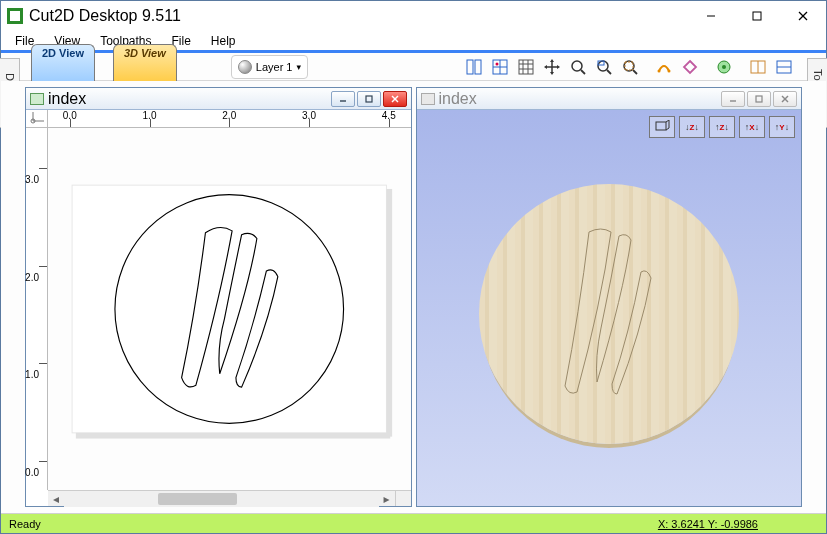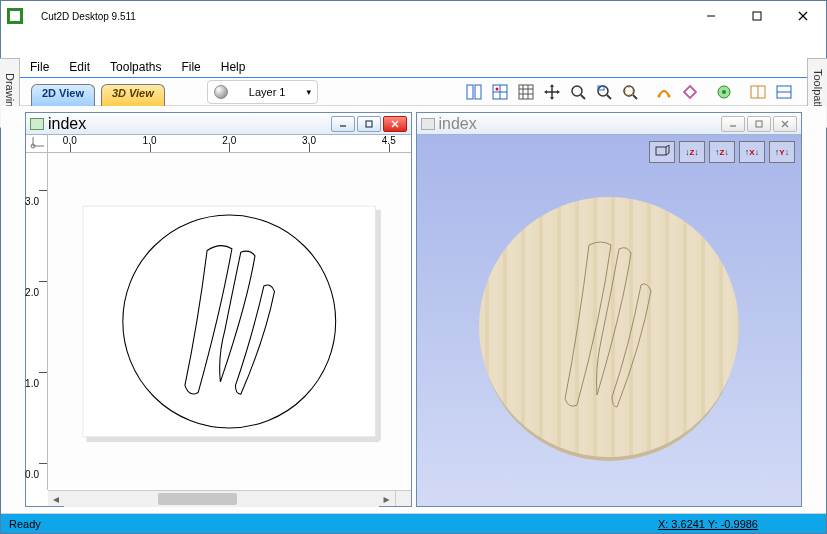--- a/index.html
+++ b/index.html
@@ -3,41 +3,41 @@
 <meta charset="utf-8">
 <style>
   * { box-sizing: border-box; }
   html, body { margin: 0; padding: 0; font-family: "Segoe UI", Tahoma, sans-serif; font-size: 12px; color: #000; }
   body { width: 827px; height: 534px; background: #fff; display: flex; flex-direction: column; border: 1px solid #5a7aa0; }
 
   
   .titlebar { height: 30px; display: flex; align-items: center; padding: 0 0 0 6px; background: #fff; }
   .app-icon { width: 16px; height: 16px; background: #2a8a2a; display: inline-block; margin-right: 6px; position: relative; }
   .app-icon::after { content:""; position:absolute; left:3px; top:3px; right:3px; bottom:3px; background:#fff; }
-  .title-text { flex: 1; font-size: 10px; margin-left: 12px; }
+  .title-text { flex: 1; font-size: 16px; }
   .win-controls { display: flex; }
   .win-btn { width: 46px; height: 30px; display: flex; align-items: center; justify-content: center; }
   .win-btn svg { width: 10px; height: 10px; }
 
   
-  .menubar { height: 22px; display: flex; align-items: center; padding: 0 19px; gap: 0; border-bottom: 1px solid #3b82f6; margin-top: 25px; }
+  .menubar { height: 22px; display: flex; align-items: center; padding: 0 4px; gap: 0; border-bottom: 3px solid #3b82f6; }
   .menu-item { padding: 2px 10px; cursor: default; }
 
   
   .side-tab { position: absolute; top: 58px; width: 20px; height: 70px; background: #f4f4f4; border: 1px solid #bcbcbc; display: flex; align-items: center; justify-content: center; writing-mode: vertical-rl; font-size: 11px; color:#333; }
   .side-tab.left { left: 0; border-left: none; }
   .side-tab.right { right: 0; border-right: none; }
 
   
   .toolbar-row { height: 28px; display: flex; align-items: center; padding-left: 30px; border-bottom: 1px solid #d8d8d8; background:#fdfdfd;}
   .view-tabs { display: flex; align-items: flex-end; height: 100%; }
-  .view-tab { height: 22px; border: 1px solid #7a7a7a; border-bottom: none; border-radius: 6px 6px 0 0; padding: 2px 10px 0 10px; font-size: 11px; font-weight: bold; margin-right: 6px; position: relative; top: 1px; }
+  .view-tab { height: 37px; border: 1px solid #7a7a7a; border-bottom: none; border-radius: 6px 6px 0 0; padding: 2px 10px 0 10px; font-size: 11px; font-weight: bold; margin-right: 18px; position: relative; top: 1px; }
   .view-tab.active-2d { background: linear-gradient(#d7ecff,#9fceff); color:#0a3a75;}
   .view-tab.td { background: linear-gradient(#ffe9a8,#ffcd4a); color:#5a3b00;font-style:italic;}
-  .layer-dd { margin-left: 36px; display: flex; align-items: center; height: 24px; border: 1px solid #cfcfcf; border-radius: 4px; padding: 0 6px; background:#fff; font-size:11px; gap:21px;}
+  .layer-dd { margin-left: 36px; display: flex; align-items: center; height: 24px; border: 1px solid #cfcfcf; border-radius: 4px; padding: 0 6px; background:#fff; font-size:11px; gap:4px;}
   .layer-swatch { width: 14px; height: 14px; border-radius: 50%; background: radial-gradient(circle at 30% 30%, #fff, #777); border:1px solid #888;}
   .tool-icons { margin-left: auto; margin-right: 30px; display: flex; align-items: center; gap: 2px; }
   .tool-btn { width: 24px; height: 24px; border: 1px solid transparent; display: flex; align-items: center; justify-content: center; }
   .tool-btn svg { width: 16px; height: 16px; }
   .tool-sep { width: 6px; }
 
   
   .workarea { flex: 1; position: relative; display: flex; padding: 6px 24px 6px 24px; gap: 4px; background:#fdfdfd; }
   .pane { flex: 1; border: 1px solid #6b8bb0; background: #fff; display: flex; flex-direction: column; position: relative; min-width:0;}
   .pane-title { height: 22px; background: linear-gradient(#fdfefe,#e4ecf6); border-bottom: 1px solid #9eb6d4; display: flex; align-items: center; padding: 0 4px; font-size: 16px; }
@@ -73,21 +73,21 @@
   .axis-widgets { position:absolute; top:6px; right:6px; display:flex; gap:4px; }
   .axis-btn { width:26px; height:22px; border:1px solid #777; background:rgba(255,255,255,.35); display:flex; align-items:center; justify-content:center; font-size:9px; font-weight:bold; color:#333;}
   .axis-btn sup { color:#c00; font-size:8px;}
   .wood-disc { position:absolute; left:50%; top:50%; width:260px; height:260px; margin-left:-130px; margin-top:-124px; border-radius:50%; background:
       repeating-linear-gradient(90deg, #e9dcc0 0 6px, #e3d4b4 6px 10px, #eadfc5 10px 18px);
       box-shadow: 0 6px 0 -2px #c9b995;
   }
   .wood-disc svg { width:100%; height:100%; }
 
   
-  .statusbar { height: 20px; border-top: 1px solid #d0d0d0; display: flex; align-items: center; padding: 0 8px; font-size: 11px; background:#0ea5e9;}
+  .statusbar { height: 20px; border-top: 1px solid #d0d0d0; display: flex; align-items: center; padding: 0 8px; font-size: 11px; background:#bef264;}
   .coords { margin-left: auto; margin-right: 60px; text-decoration: underline; }
 </style>
 </head>
 <body>
 
 <div class="titlebar">
   <span class="app-icon"></span>
   <span class="title-text">Cut2D Desktop 9.511</span>
   <div class="win-controls">
     <div class="win-btn" title="Minimize">
@@ -104,21 +104,21 @@
       <svg viewBox="0 0 10 10">
           <line x1="1" y1="1" x2="9" y2="9" stroke="#000" stroke-width="1.2"></line>
           <line x1="9" y1="1" x2="1" y2="9" stroke="#000" stroke-width="1.2"></line>
         </svg>
     </div>
   </div>
 </div>
 
 <div class="menubar">
   <span class="menu-item">File</span>
-  <span class="menu-item">Edit</span>
+  <span class="menu-item">View</span>
   <span class="menu-item">Toolpaths</span>
   <span class="menu-item">File</span>
   <span class="menu-item">Help</span>
 </div>
 
 <div class="side-tab left">Drawing</div>
 <div class="side-tab right">Toolpaths</div>
 
 <div class="toolbar-row">
   <div class="view-tabs">

